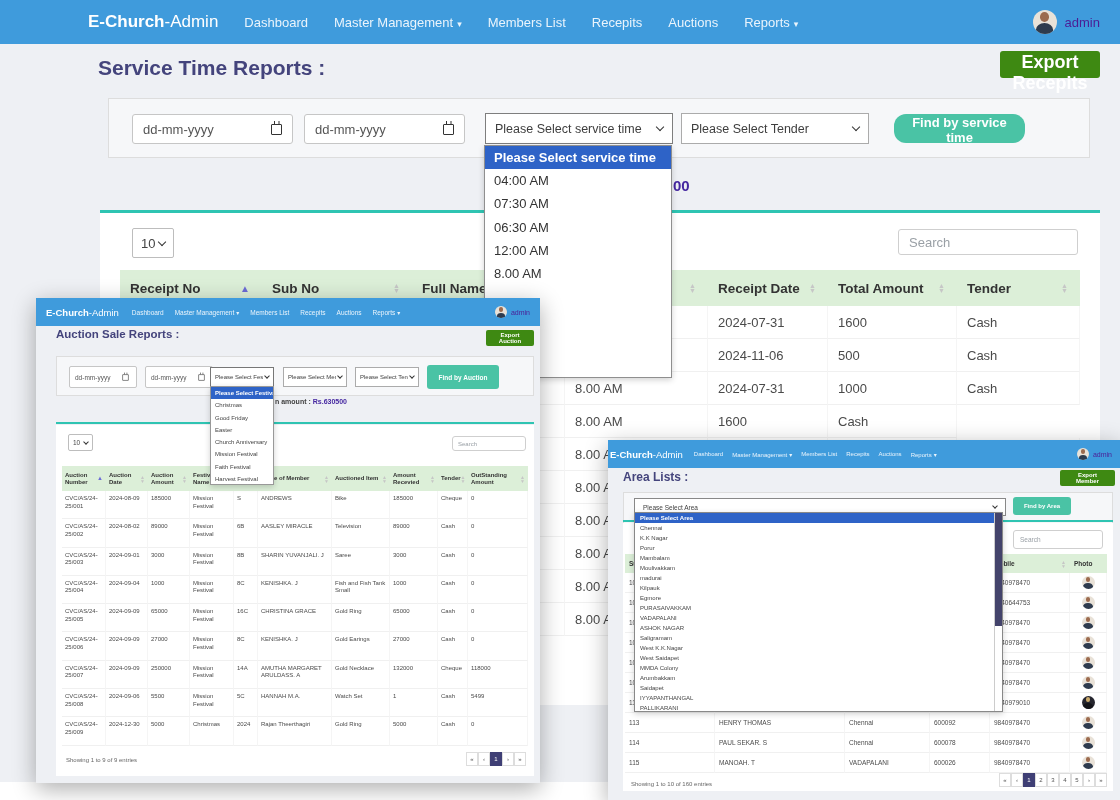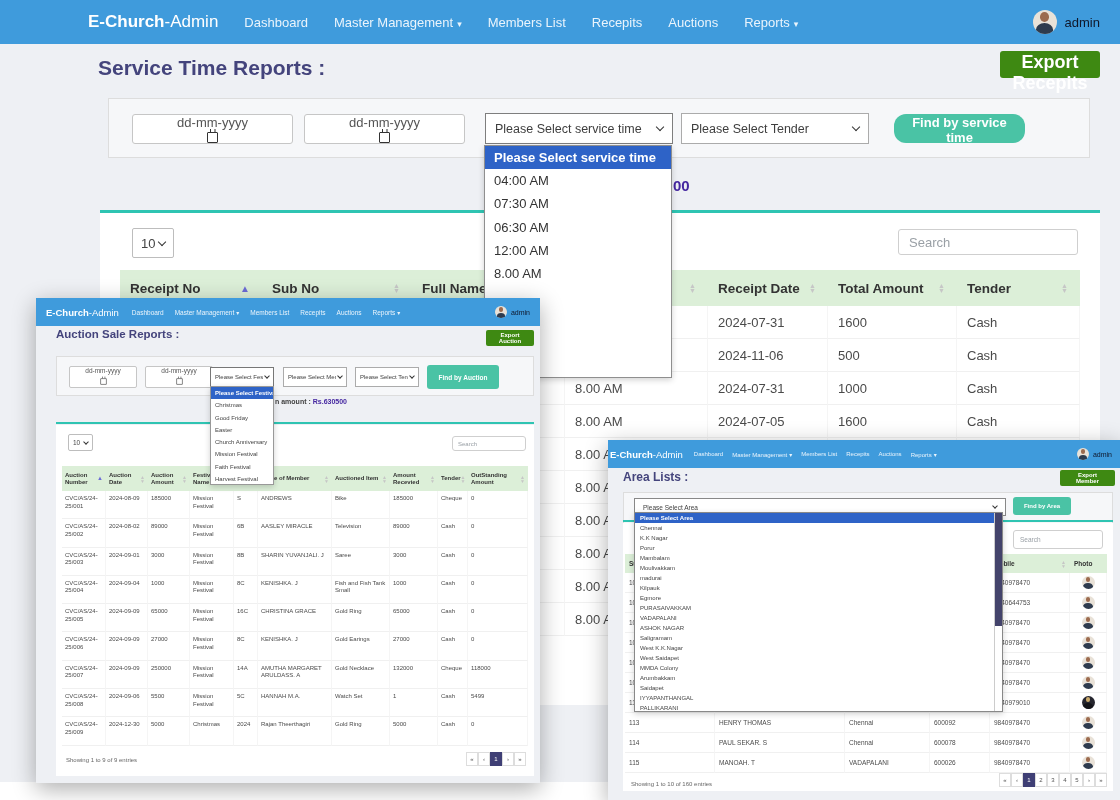--- a/index.html
+++ b/index.html
@@ -12,21 +12,21 @@
           display:flex;align-items:center;}
   .main-nav{height:44px;padding-left:88px;}
   .brand{color:#fff;white-space:nowrap;cursor:pointer;}
   .main-nav .brand{font-size:17px;}
   .brand b{font-weight:700;}
   .brand span{font-weight:300;}
   .nav-items{display:flex;}
   .main-nav .nav-items{margin-left:26px;gap:26px;font-size:13px;}
   .nav-item{color:#EAF4FC;white-space:nowrap;cursor:pointer;}
   .caret{margin-left:4px;font-size:9px;}
-  .nav-user{position:absolute;display:flex;align-items:center;color:#0f172a;}
+  .nav-user{position:absolute;display:flex;align-items:center;color:#4c1d95;}
   .main-nav .nav-user{right:20px;font-size:13px;gap:8px;}
   .win-nav{height:28px;}
   .win-nav .brand{font-size:9.5px;}
   .win-nav .caret{font-size:6px;margin-left:2px;}
   .win-nav .nav-user{font-size:7px;gap:4px;}
   #auction-nav{padding-left:10px;}
   #auction-nav .nav-items{margin-left:13px;gap:11px;font-size:6.5px;}
   #auction-nav .nav-user{right:10px;}
   #area-nav{padding-left:2px;}
   #area-nav .nav-items{margin-left:11px;gap:9px;font-size:6px;}
@@ -44,21 +44,21 @@
   .avatar.dark::after{background:#141419;}
 
   
   .page-title{position:absolute;color:var(--title-purple,#44447C);font-weight:700;}
   .btn-green{position:absolute;background:var(--green-button,#3E8912);color:#fff;font-weight:700;
              border:none;border-radius:3px;cursor:pointer;font-family:inherit;}
   .btn-teal{position:absolute;background:var(--teal-button,#4AC3A5);color:#fff;font-weight:700;
             border:none;border-radius:12px;cursor:pointer;font-family:inherit;}
   .filter-panel{position:absolute;background:#F6F7F9;border:1px solid #DDDDDD;}
   .date-input{position:absolute;background:#fff;border:1px solid #C6C6C6;border-radius:3px;
-              display:flex;align-items:center;justify-content:space-between;color:#555;cursor:text;flex-direction:column;}
+              display:flex;align-items:center;justify-content:space-between;color:#555;cursor:text;}
   .cal{width:11px;height:11px;border:1.5px solid #333;border-radius:1px;position:relative;flex:none;margin-top:1px;}
   .cal::before{content:"";position:absolute;top:-4.5px;left:1.5px;width:1.5px;height:3px;background:#333;box-shadow:4.5px 0 #333;}
   .cal-s{transform:scale(.58);transform-origin:center;}
   .sel{position:absolute;background:#fff;border:1px solid #ABABAB;display:flex;align-items:center;
        justify-content:space-between;color:#3E3E3E;cursor:pointer;}
   .sel .txt{white-space:nowrap;overflow:hidden;}
   .chev{width:6px;height:6px;border-right:1.5px solid #333;border-bottom:1.5px solid #333;
         transform:rotate(45deg);flex:none;margin-top:-3px;margin-left:4px;}
   .chev-s{width:4px;height:4px;border-width:1px;margin-top:-2px;margin-left:2px;}
   .listbox{position:absolute;background:#fff;border:1px solid #8F8F8F;box-shadow:0 2px 6px rgba(0,0,0,.18);}
@@ -297,21 +297,20 @@
           <div class="td">8.00 AM</div>
           <div class="td">2024-07-31</div>
           <div class="td">1000</div>
           <div class="td">Cash</div>
         </div>
         <div class="trow">
           <div class="td"></div>
           <div class="td"></div>
           <div class="td"></div>
           <div class="td">8.00 AM</div>
-          <div class="td">2024-07-05</div>
           <div class="td">1600</div>
           <div class="td">Cash</div>
         </div>
         <div class="trow">
           <div class="td"></div>
           <div class="td"></div>
           <div class="td"></div>
           <div class="td">8.00 AM</div>
           <div class="td"></div>
           <div class="td"></div>

